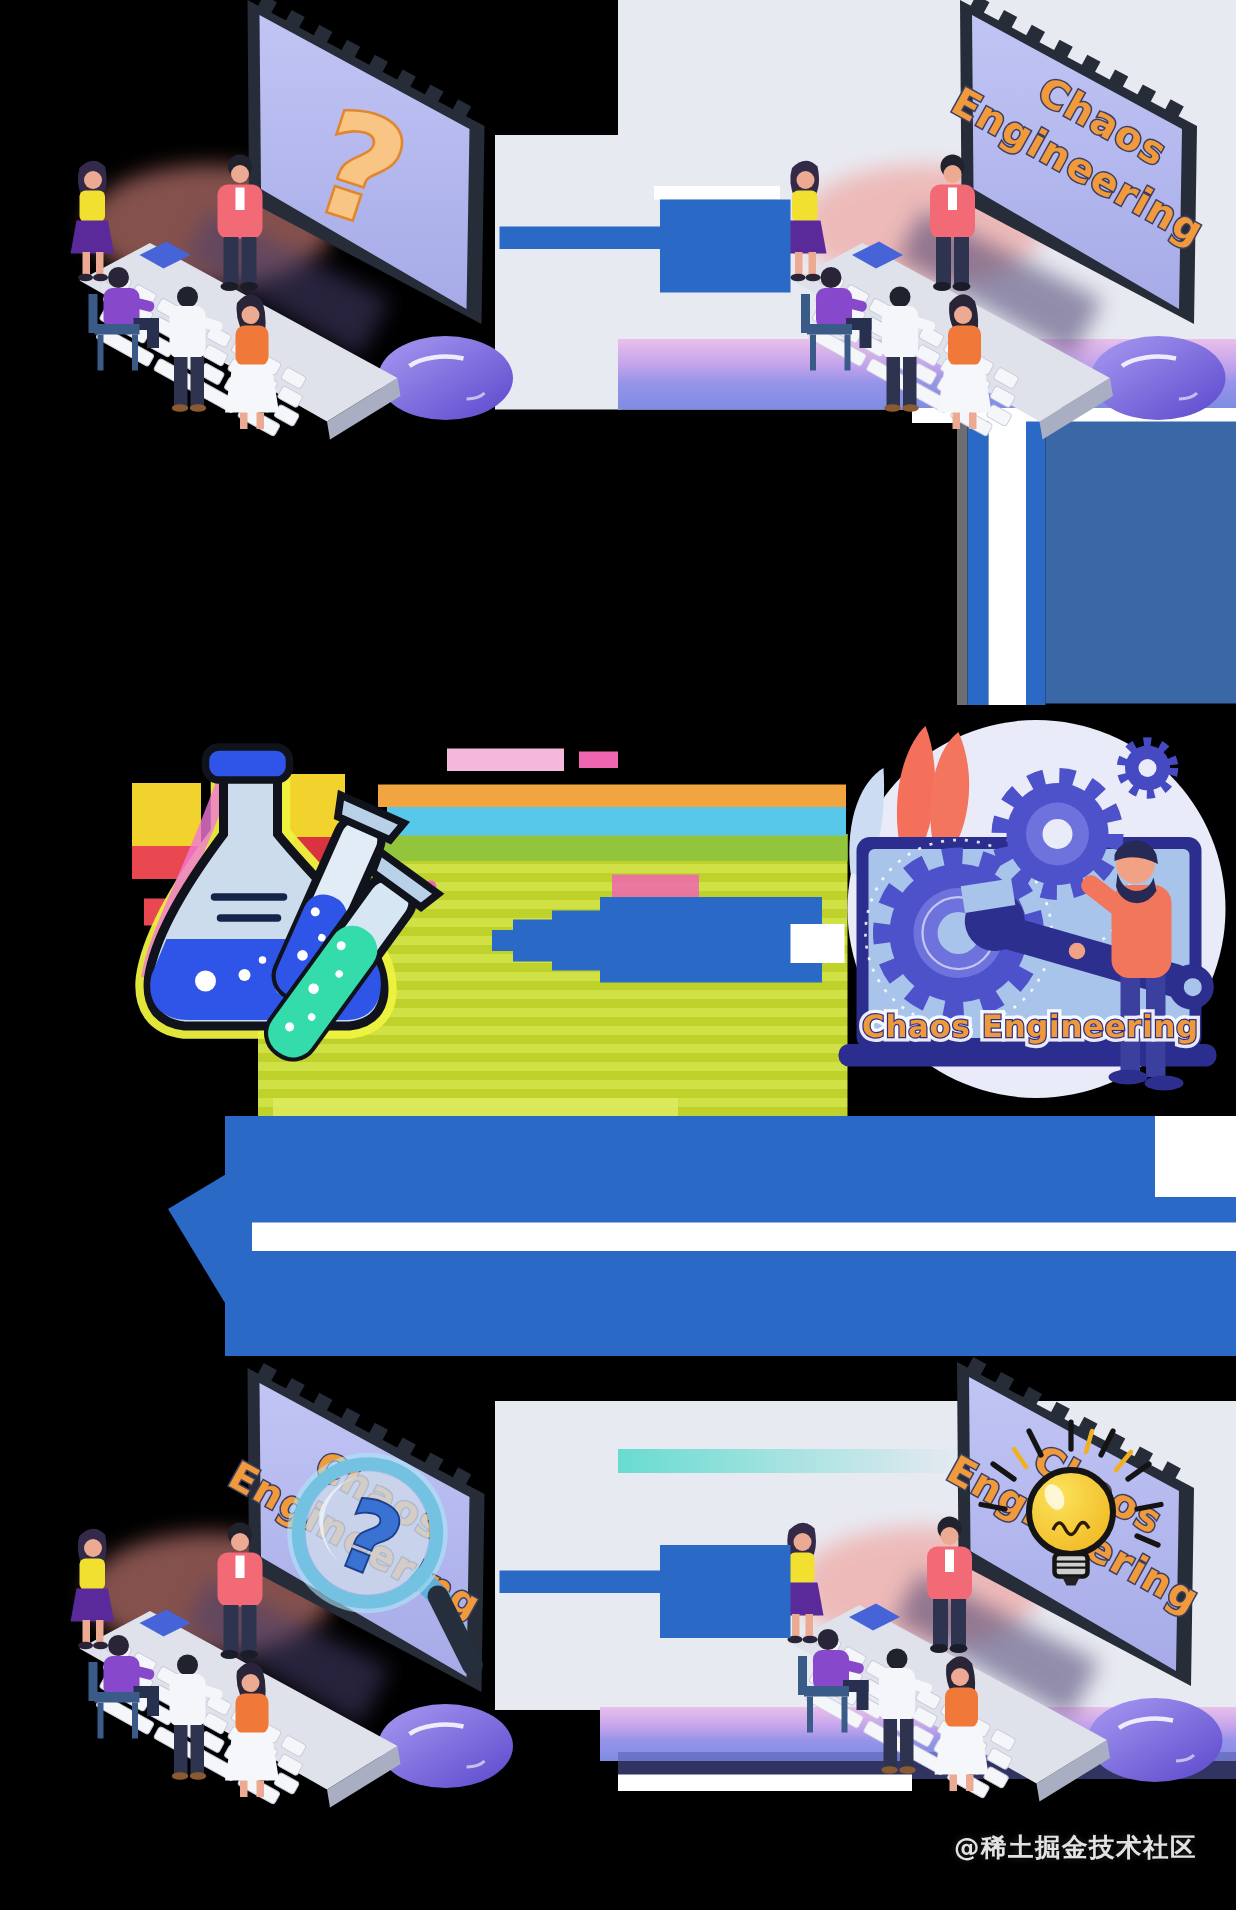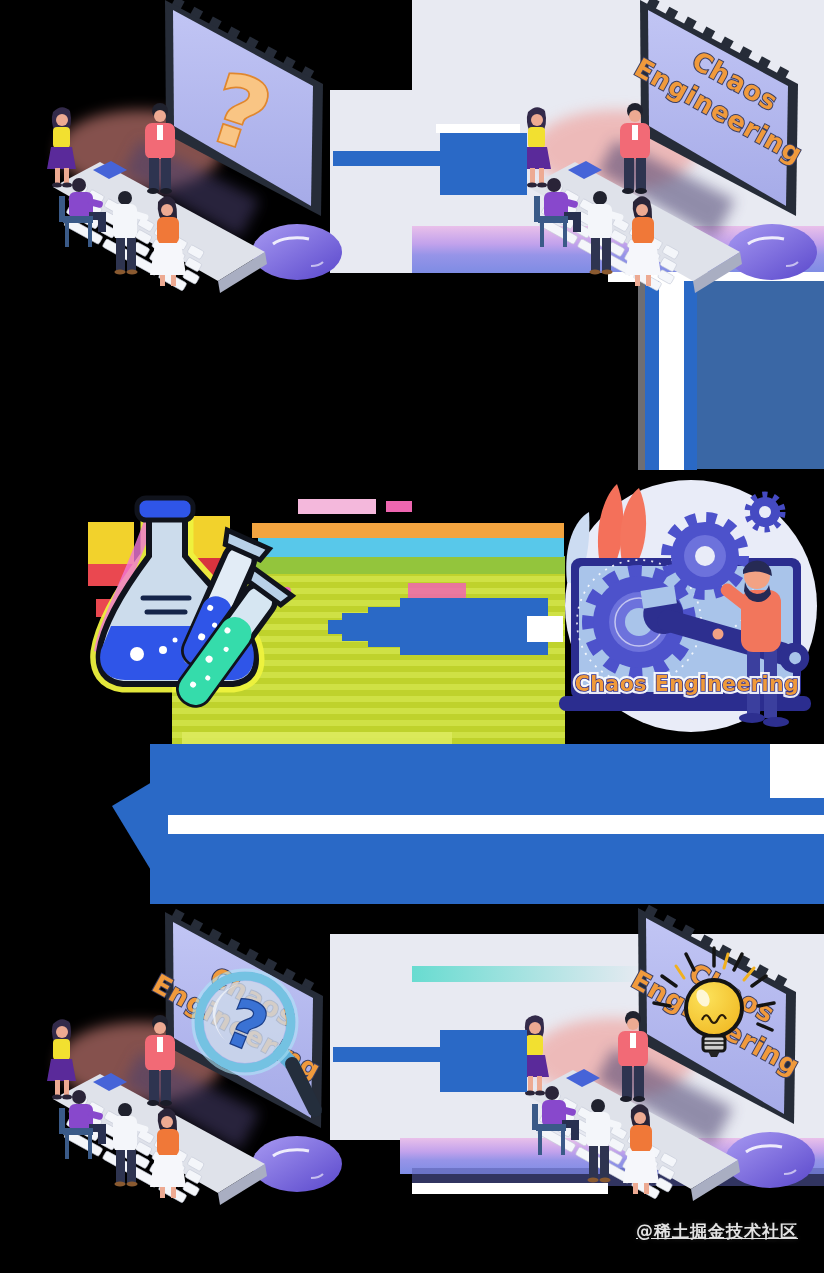--- a/index.html
+++ b/index.html
@@ -1,21 +1,21 @@
 <!DOCTYPE html>
 <html><head>
 <meta charset="utf-8">
 <style>
   html,body{margin:0;padding:0;background:#000;}
   .stage{position:relative;width:824px;height:1273px;background:#000;overflow:hidden;
          font-family:"DejaVu Sans","Liberation Sans",sans-serif;}
   .stage svg{position:absolute;left:0;top:0;}
   .watermark{position:absolute;left:636px;top:1220px;width:180px;font-size:17px;font-weight:bold;
              color:#e2e2e2;letter-spacing:1px;white-space:nowrap;
-             text-shadow:1px 1px 2px #000,0 0 4px #333;text-decoration:underline;}
+             text-shadow:1px 1px 2px #000,0 0 4px #333;}
   text{font-family:"DejaVu Sans","Liberation Sans",sans-serif;}
 </style>
 </head>
 <body>
 
 <div class="stage">
 <svg width="824" height="1273" viewBox="0 0 824 1273">
   <defs>
     <filter id="soft" x="-60%" y="-60%" width="220%" height="220%">
           <feGaussianBlur stdDeviation="7"></feGaussianBlur>

